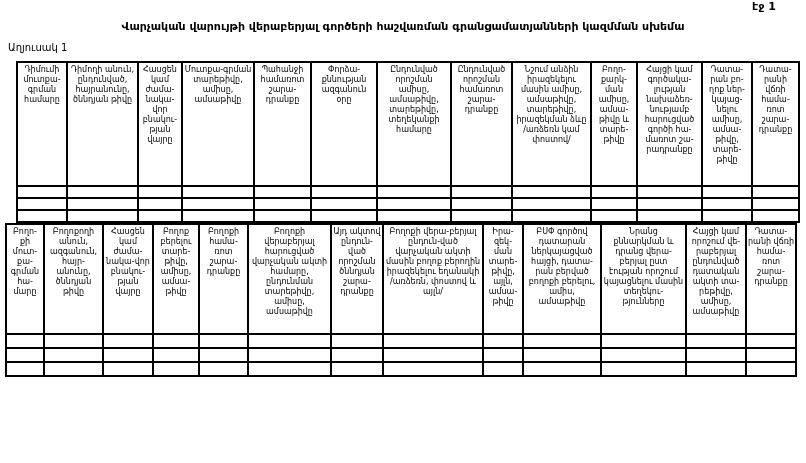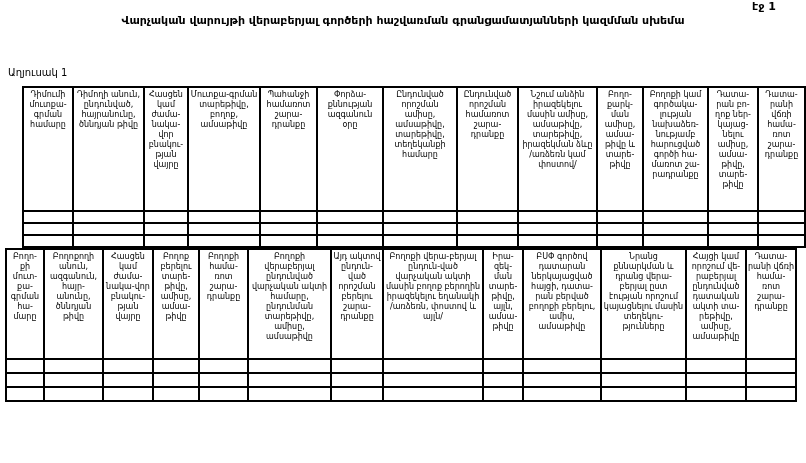--- a/index.html
+++ b/index.html
@@ -8,40 +8,40 @@
     width:806px; height:463px;
     background:#ffffff; color:#000000;
     font-family:"DejaVu Sans", sans-serif;
     overflow:hidden;
   }
   .title {
     text-align:center;
     font-weight:bold;
     font-size:11px;
     line-height:13px;
-    padding:14px 60px 0 60px;
+    padding:20px 60px 0 60px;
   }
   .page-num {
     position:absolute;
     top:0; right:30px;
     font-weight:bold;
     font-size:11px;
   }
   .tbl-label {
     font-size:10px;
     margin:0 0 8px 8px;
   }
-  .label1 { margin-top:40px; }
+  .label1 { margin-top:9px; }
   .label2 { margin-top:36px; }
   table {
     border-collapse:collapse;
     table-layout:fixed;
     empty-cells:show;
   }
-  #table1 { margin-left:22px; width:783px; }
+  #table1 { margin-left:16px; width:783px; }
   #table2 { margin-left:5px;  width:790px; }
   th, td {
     border:2px solid #000;
     padding:0;
     overflow:hidden;
   }
   th {
     font-weight:normal;
     font-size:8px;
     line-height:10px;
@@ -79,28 +79,28 @@
       <col style="width:46px">
         <col style="width:65px">
         <col style="width:50px">
       <col style="width:47px">
     </colgroup>
     <thead>
       <tr>
         <th>Դիմումի մուտքա-գրման համարը</th>
         <th>Դիմողի անուն, ընդունված, հայրանունը, ծննդյան թիվը</th>
         <th>Հասցեն կամ ժամա-նակա-վոր բնակու-թյան վայրը</th>
-        <th>Մուտքա-գրման տարեթիվը, բողոք, ամսաթիվը</th>
+        <th>Մուտքա-գրման տարեթիվը, ամիսը, ամսաթիվը</th>
         <th>Պահանջի համառոտ շարա-դրանքը</th>
         <th>Փորձա-քննության ազգանուն օրը</th>
         <th>Ընդունված որոշման ամիսը, ամսաթիվը, տարեթիվը, տեղեկանքի համարը</th>
         <th>Ընդունված որոշման համառոտ շարա-դրանքը</th>
         <th>Նշում անձին իրազեկելու մասին ամիսը, ամսաթիվը, տարեթիվը, իրազեկման ձևը /առձեռն կամ փոստով/</th>
         <th>Բողո-քարկ-ման ամիսը, ամսա-թիվը և տարե-թիվը</th>
-        <th>Բողոքի կամ գործակա-լության նախաձեռ-նությամբ հարուցված գործի հա-մառոտ շա-րադրանքը</th>
+        <th>Հայցի կամ գործակա-լության նախաձեռ-նությամբ հարուցված գործի հա-մառոտ շա-րադրանքը</th>
         <th>Դատա-րան բո-ղոք ներ-կայաց-նելու ամիսը, ամսա-թիվը, տարե-թիվը</th>
         <th>Դատա-րանի վճռի համա-ռոտ շարա-դրանքը</th>
       </tr>
     </thead>
     <tbody>
         <tr>
           <td></td>
           <td></td>
           <td></td>
           <td></td>
@@ -164,22 +164,22 @@
         <col style="width:60px">
       <col style="width:50px">
     </colgroup>
     <thead>
       <tr>
         <th>Բողո-քի մուտ-քա-գրման հա-մարը</th>
         <th>Բողոքողի անուն, ազգանուն, հայր-անունը, ծննդյան թիվը</th>
         <th>Հասցեն կամ ժամա-նակա-վոր բնակու-թյան վայրը</th>
         <th>Բողոք բերելու տարե-թիվը, ամիսը, ամսա-թիվը</th>
         <th>Բողոքի համա-ռոտ շարա-դրանքը</th>
-        <th>Բողոքի վերաբերյալ ընդունված վարչական ակտի համարը, ընդունման տարեթիվը, ամիսը, ամսաթիվը</th>
-        <th>Այդ ակտով ընդուն-ված որոշման բերելու շարա-դրանքը</th>
+        <th>Բողոքի վերաբերյալ հարուցված վարչական ակտի համարը, ընդունման տարեթիվը, ամիսը, ամսաթիվը</th>
+        <th>Այդ ակտով ընդուն-ված որոշման ծննդյան շարա-դրանքը</th>
         <th>Բողոքի վերա-բերյալ ընդուն-ված վարչական ակտի մասին բողոք բերողին իրազեկելու եղանակի /առձեռն, փոստով և այլն/</th>
         <th>Իրա-զեկ-ման տարե-թիվը, այլն, ամսա-թիվը</th>
         <th>ԲՍՓ գործով դատարան ներկայացված հայցի, դատա-րան բերված բողոքի բերելու, ամիս, ամսաթիվը</th>
         <th>Նրանց քննարկման և դրանց վերա-բերյալ ըստ էության որոշում կայացնելու մասին տեղեկու-թյունները</th>
         <th>Հայցի կամ որոշում վե-րաբերյալ ընդունված դատական ակտի տա-րեթիվը, ամիսը, ամսաթիվը</th>
         <th>Դատա-րանի վճռի համա-ռոտ շարա-դրանքը</th>
       </tr>
     </thead>
     <tbody>
         <tr>

